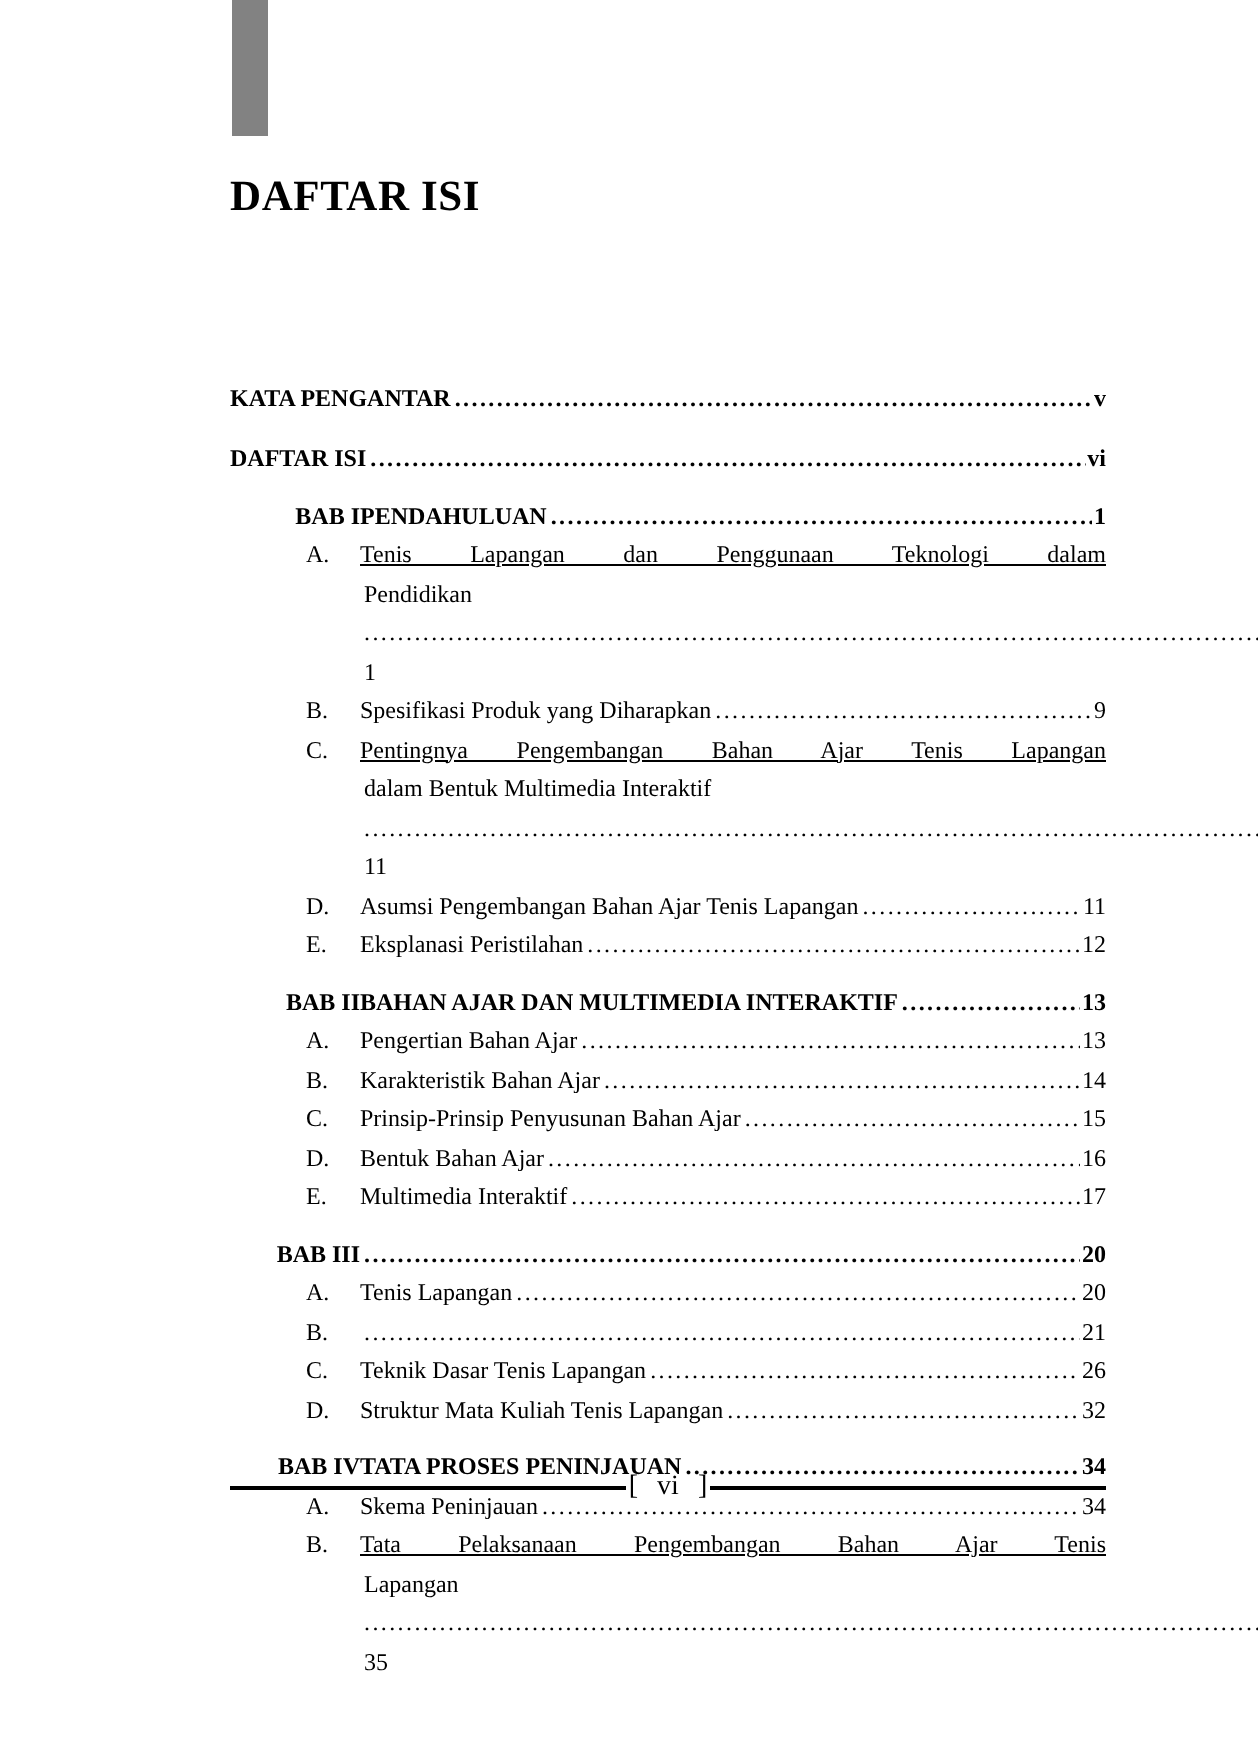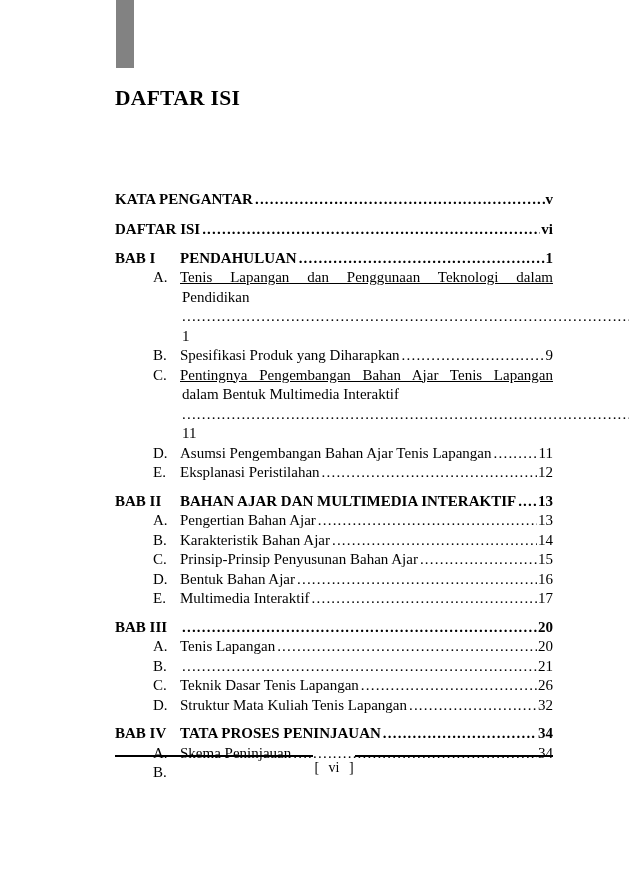--- a/index.html
+++ b/index.html
@@ -20,27 +20,27 @@
     position: absolute;
     left: 115px; top: 86px;
     font-size: 21.5px;
     font-weight: bold;
     letter-spacing: 0.3px;
   }
   .toc {
     position: absolute;
     left: 115px; top: 190px;
     width: 438px;
-    font-size: 15px;
+    font-size: 12px;
     line-height: 19.5px;
   }
   .row { display: flex; align-items: baseline; }
   .front, .chap { font-weight: bold; }
   .mt10 { margin-top: 10.5px; }
-  .mt9  { margin-top: 9px; }
+  .mt9  { margin-top: 9px; text-align: right; }
   .chnum { flex: none; width: 65px; white-space: nowrap; }
   .lbl, .chtitle, .stext, .l2 { flex: none; white-space: nowrap; }
   .letter { flex: none; width: 27px; margin-left: 38px; }
   .scontent { flex: 1; min-width: 0; }
   .l1 { display: block; text-align: justify; text-align-last: justify; text-decoration: underline; }
   .l2row { display: flex; align-items: baseline; flex-direction: column; }
   .dots {
     flex: 1;
     min-width: 6px;
     overflow: hidden;
@@ -54,21 +54,21 @@
   .pg { flex: none; }
   .footer {
     position: absolute;
     left: 115px; top: 736px;
     width: 438px;
     display: flex;
     align-items: center;
     font-size: 14px;
   }
   .rule { flex: 1; height: 1.2px; background: #000; }
-  .ftext { flex: none; padding: 0 1px; word-spacing: 6px; margin-top: 24px; }
+  .ftext { flex: none; padding: 0 1px; word-spacing: 6px; }
 </style>
 </head>
 <body>
 
 <div class="deco-bar" style="background: rgb(130, 130, 130);"></div>
 
 <h1 class="page-title">DAFTAR ISI</h1>
 
 <div class="toc">
 
@@ -203,20 +203,28 @@
     <span class="pg">34</span>
   </div>
   <div class="row sub">
     <span class="letter">A.</span>
     <span class="stext">Skema Peninjauan</span>
     <span class="dots"></span>
     <span class="pg">34</span>
   </div>
   <div class="row sub">
     <span class="letter">B.</span>
+    <span class="scontent">
+      <span class="l1">Tata Pelaksanaan Pengembangan Bahan Ajar Tenis</span>
+      <span class="l2row">
+        <span class="l2">Lapangan</span>
+        <span class="dots"></span>
+        <span class="pg">35</span>
+      </span>
+    </span>
   </div>
 
 </div>
 
 <div class="footer">
   <span class="rule"></span>
   <span class="ftext">[ vi ]</span>
   <span class="rule"></span>
 </div>
 

